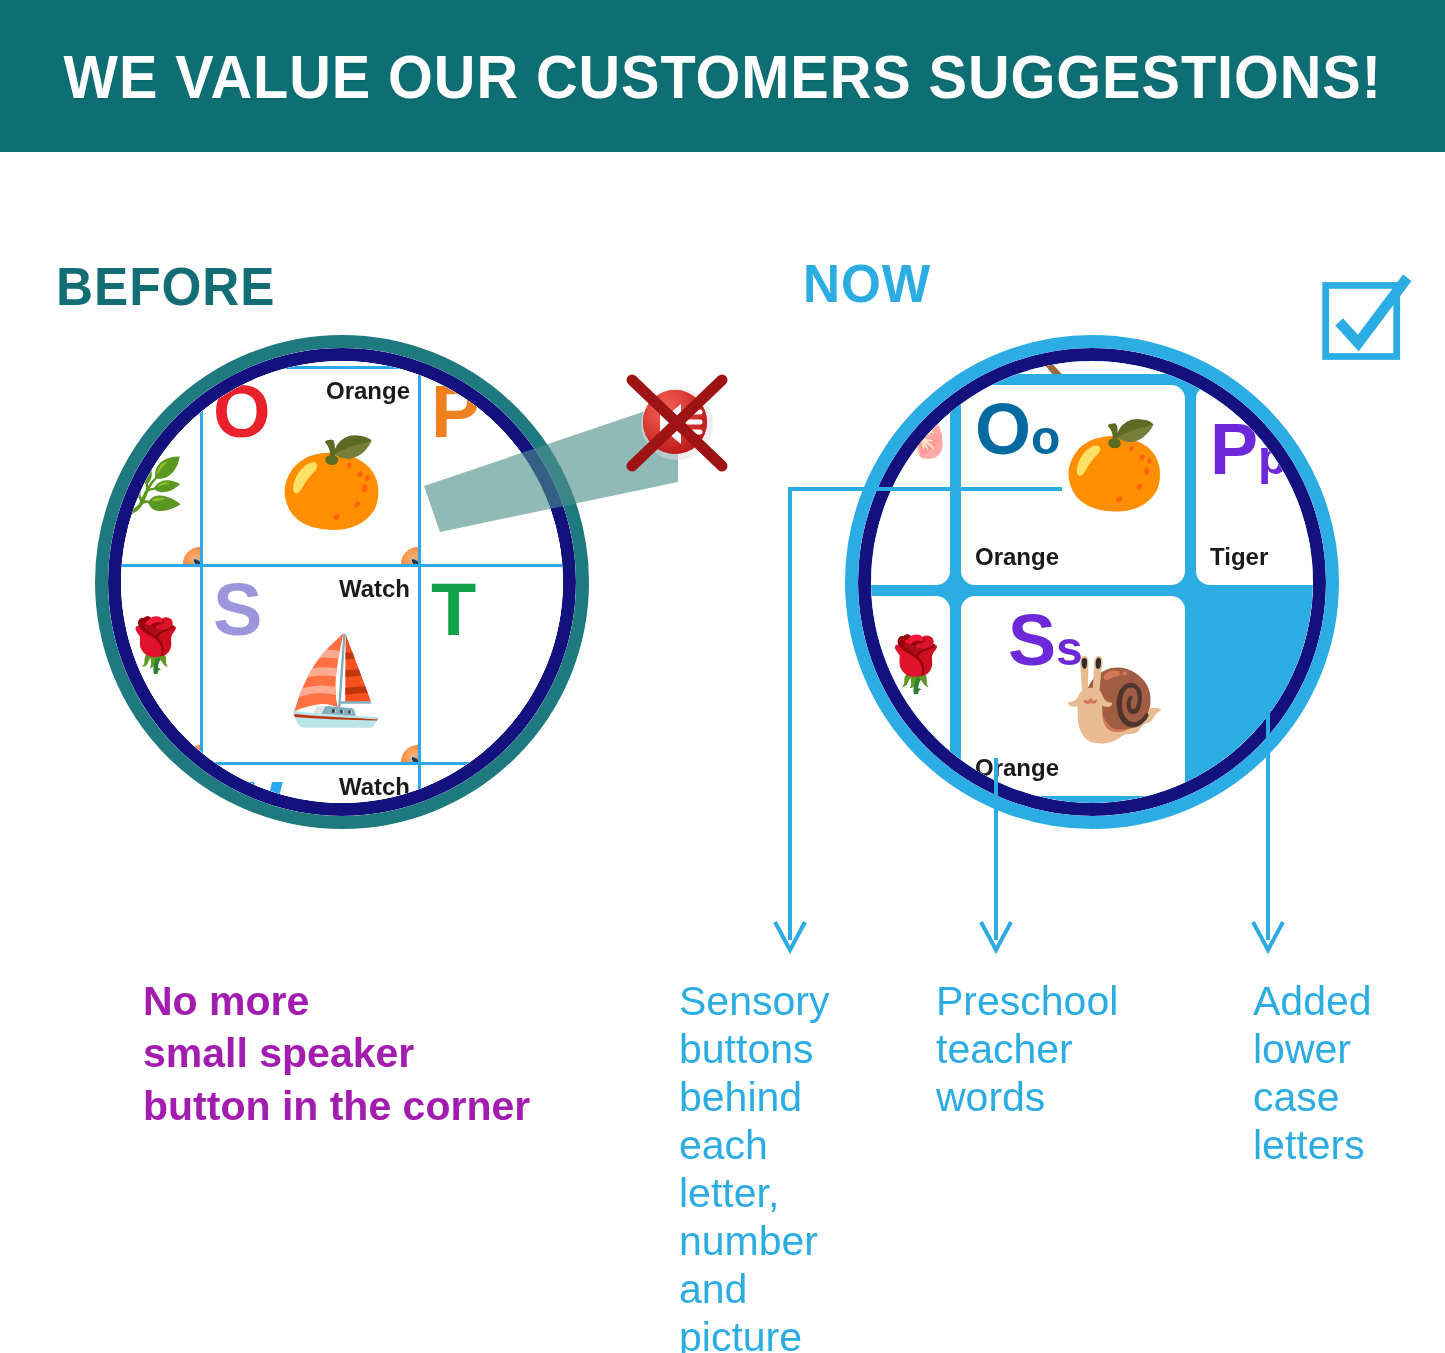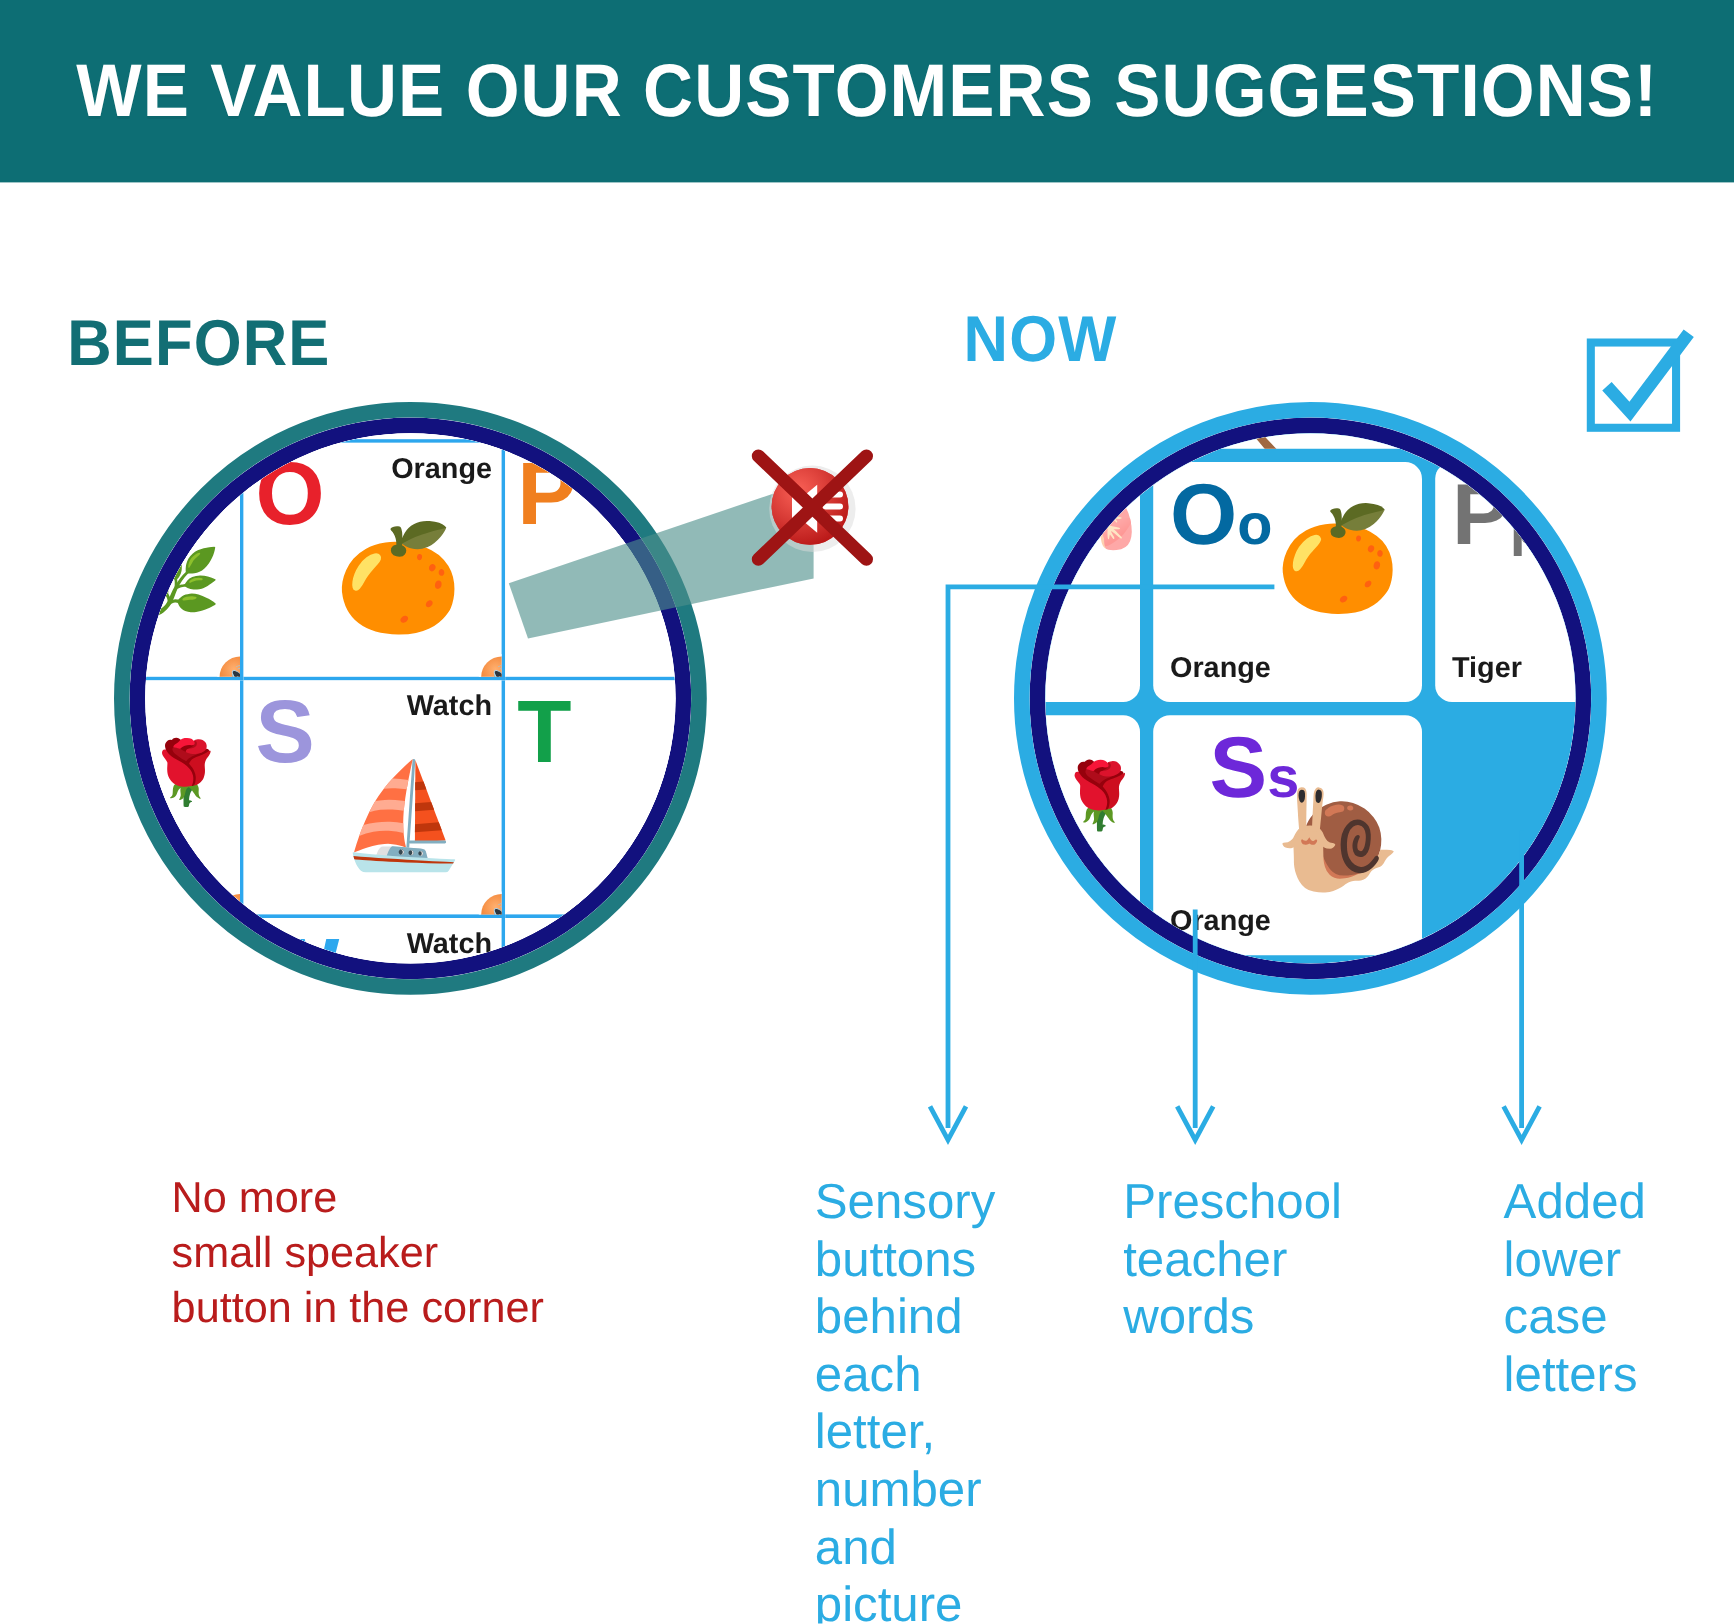--- a/index.html
+++ b/index.html
@@ -135,21 +135,21 @@
     font-size:84px;line-height:1;
   }
   
   .wedge{position:absolute;left:420px;top:390px;width:260px;height:170px;}
   .nospk{position:absolute;left:612px;top:362px;width:130px;height:130px;}
   
   .arrows{position:absolute;left:0;top:0;width:1445px;height:1353px;pointer-events:none;}
   
   .txt-before{
     position:absolute;left:143px;top:975px;width:520px;
-    color:#b91c1c;font-size:36px;line-height:1.28;font-weight:normal;
+    color:#a21caf;font-size:41px;line-height:1.28;font-weight:bold;
   }
   .col{
     position:absolute;color:#2bace3;font-size:41px;line-height:1.17;font-weight:normal;
   }
   .col-1{left:679px;top:978px;width:190px;}
   .col-2{left:936px;top:978px;width:240px;}
   .col-3{left:1253px;top:978px;width:175px;}
 </style>
 </head>
 <body>
@@ -256,21 +256,21 @@
           <div class="npic" style="right:2%;top:24%;font-size:56px;">🫁</div>
         </div>
         <div class="ncell">
           <div class="nletters" style="color:#0369a1;">
             <span class="up">O</span><span class="lo">o</span>
           </div>
           <div class="nword">Orange</div>
           <div class="npic" style="top:40%;">🍊</div>
         </div>
         <div class="ncell">
-          <div class="nletters" style="color:#737373;">
+          <div class="nletters" style="color:#6d28d9;margin-top:20px;">
             <span class="up">P</span><span class="lo">p</span>
           </div>
           <div class="nword">Tiger</div>
         </div>
 
         <div class="ncell">
           <div class="npic" style="right:0%;top:34%;font-size:54px;">🌹</div>
         </div>
         <div class="ncell">
           <div class="nletters" style="color:#6d28d9;margin-left:33px;">

